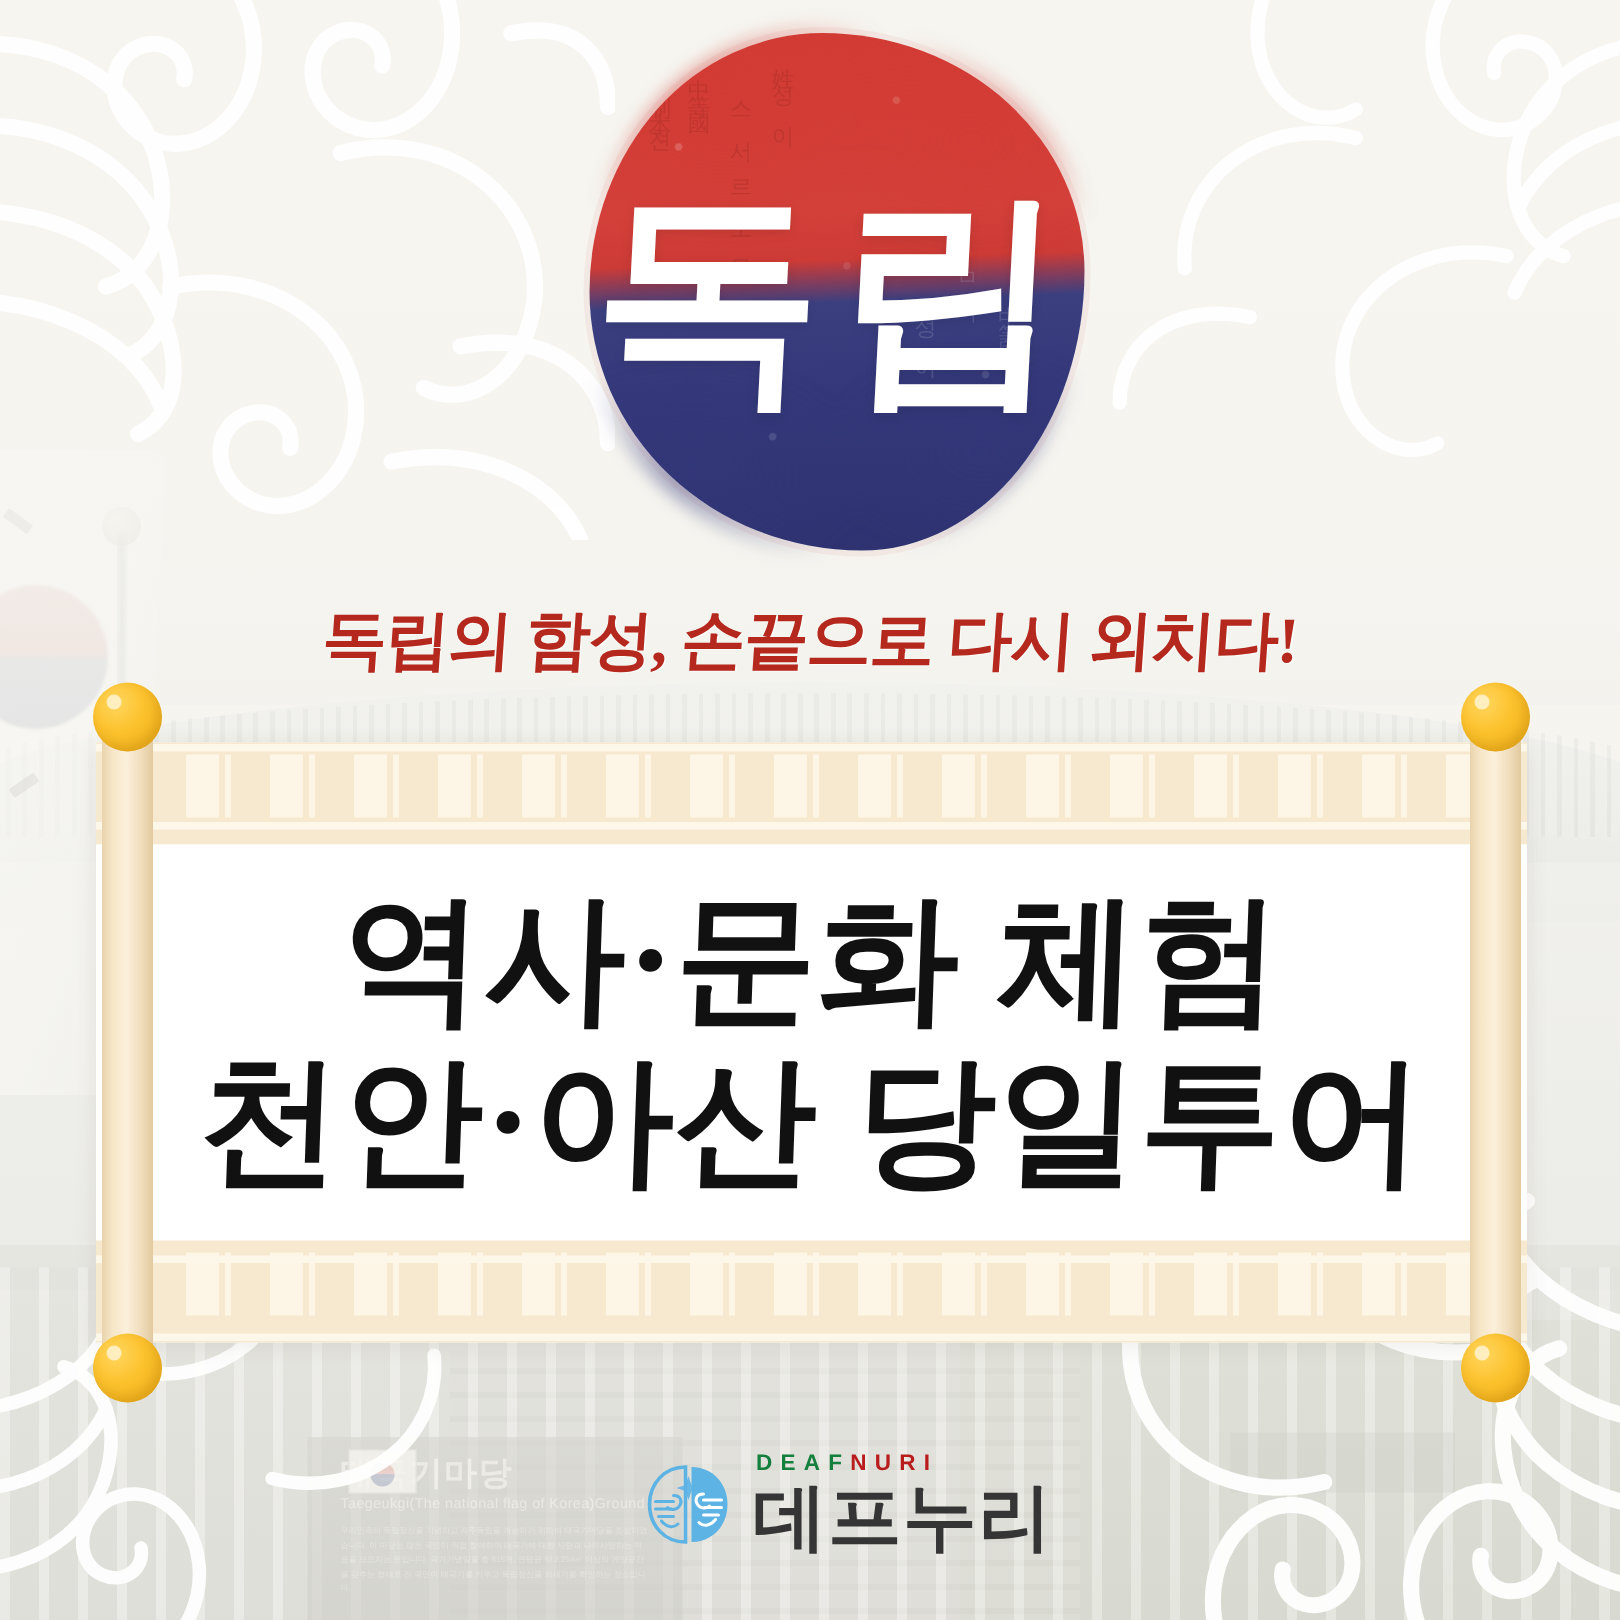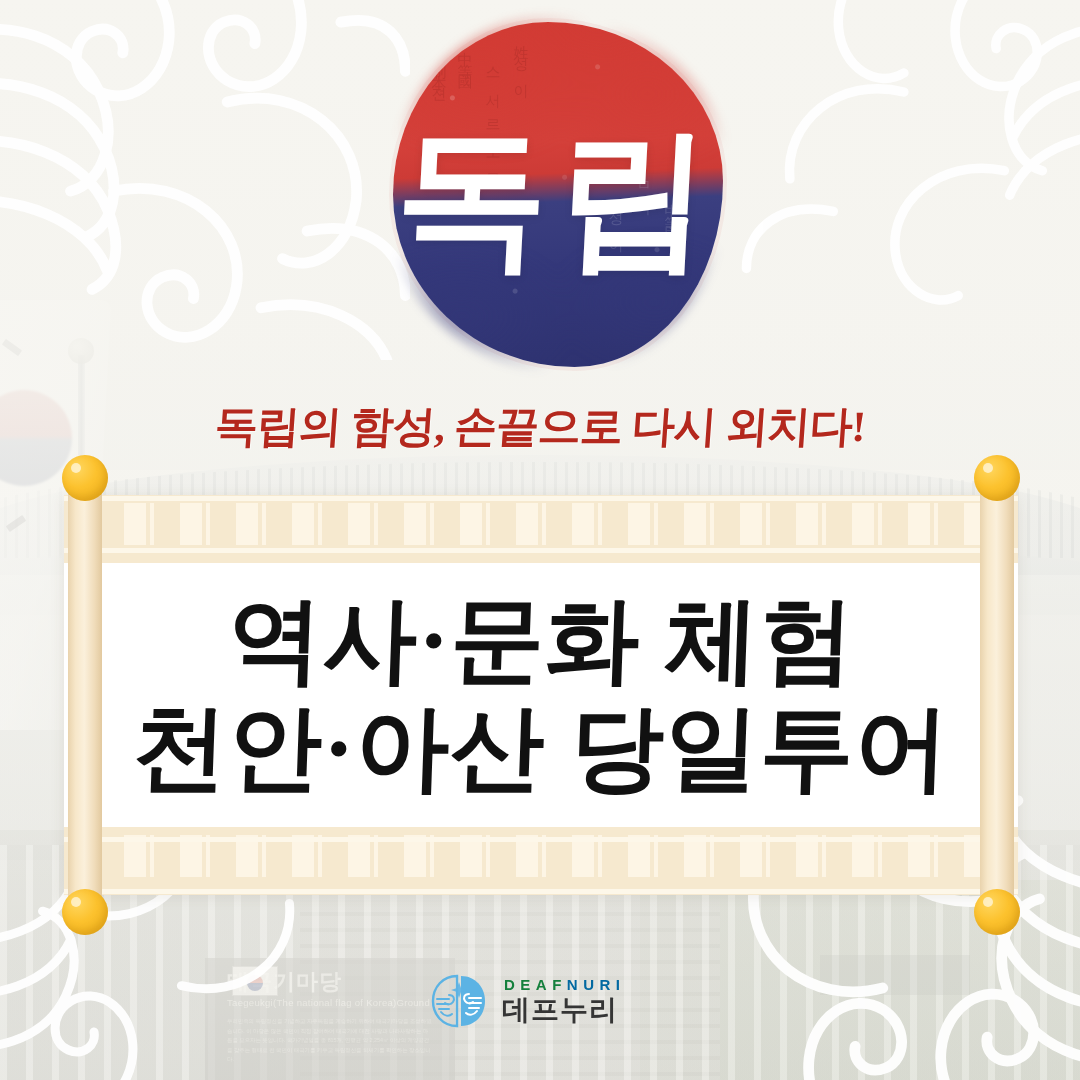--- a/index.html
+++ b/index.html
@@ -324,24 +324,24 @@
     position:absolute; left:428px; top:968px;
     display:flex; align-items:center; gap:12px;
   }
   .brand-mark { width:62px; height:64px; }
   .brand-words { display:flex; flex-direction:column; line-height:1; }
   .brand-en {
     font-size:15px; font-weight:700; letter-spacing:5.5px;
     margin-bottom:4px; margin-left:2px;
   }
   .brand-en .deaf { color:#15803d; }
-  .brand-en .nuri { color:#0369a1; }
+  .brand-en .nuri { color:#b91c1c; }
   .brand-ko {
     font-family:"Liberation Serif", serif;
-    font-size:28px; font-weight:700; color:#353535; letter-spacing:1px;
+    font-size:49px; font-weight:700; color:#353535; letter-spacing:1px;
   }
 </style>
 </head>
 <body>
 
 <div id="poster">
 
   <div class="bg-photo">
     <div class="bg-sky"></div>
     <div class="bg-roof"></div>

